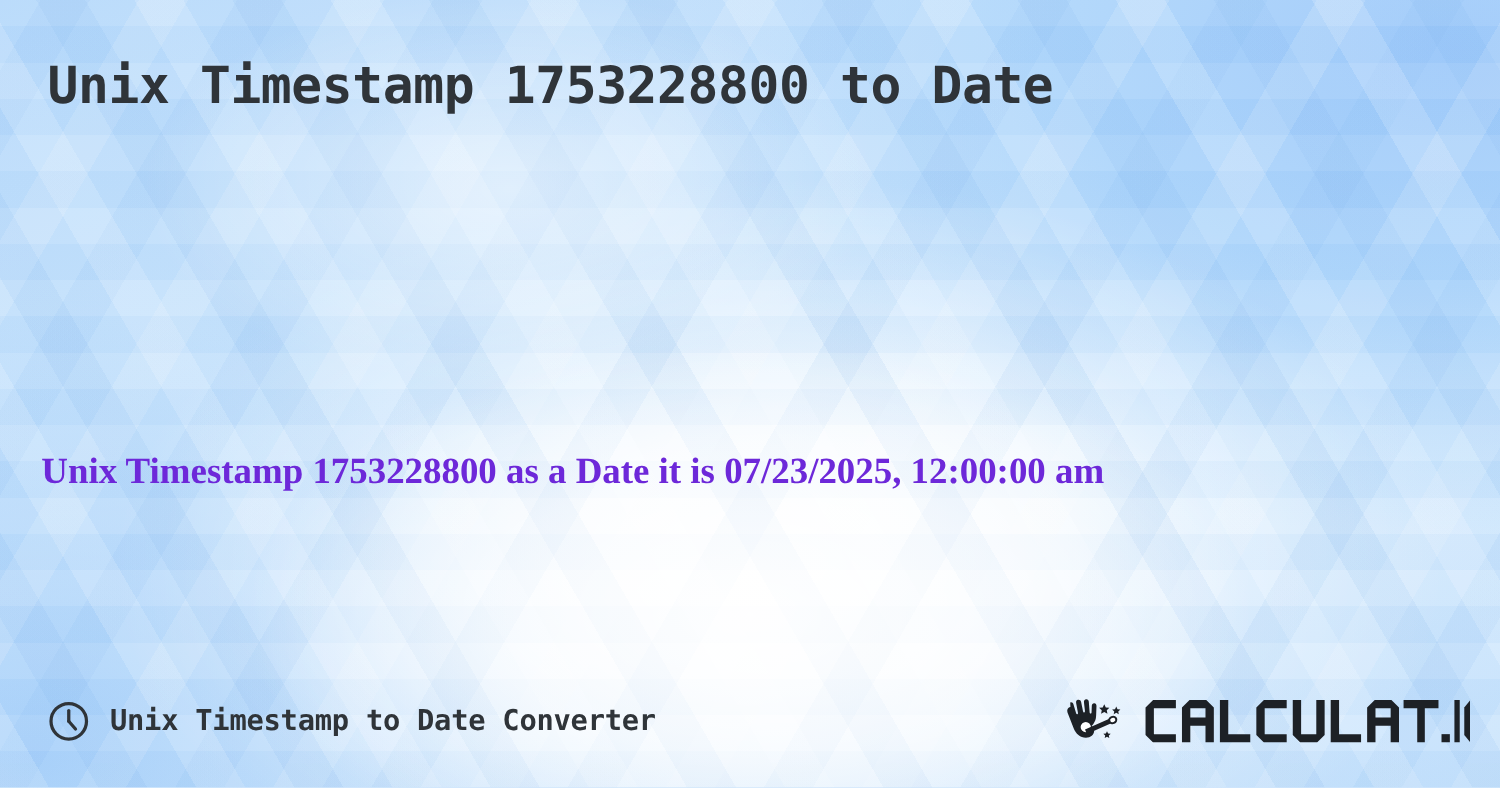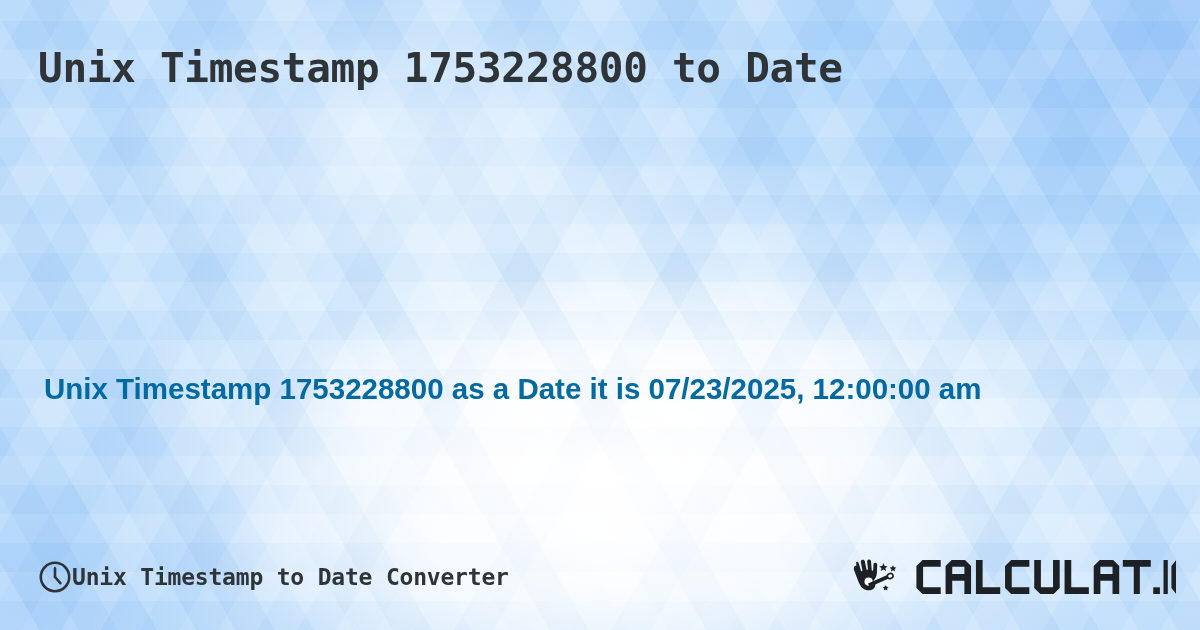--- a/index.html
+++ b/index.html
@@ -99,42 +99,43 @@
     font-weight: normal;
     line-height: 42px;
     color: #41474d;
   }
 
   .result-block {
     position: absolute;
     left: 33px;
     top: 355px;
     width: 1060px;
-    margin: 11px;
-    font-family: Liberation Sans, sans-serif;
+    margin: 0;
+    font-family: Liberation Serif, serif;
     font-size: 29.5px;
     font-weight: bold;
     line-height: 45px;
-    color: #0369a1;
+    color: #6d28d9;
   }
 
   
   .footer {
     position: absolute;
     left: 38px;
     right: 24px;
     bottom: 30px;
     height: 46px;
     display: flex;
     align-items: center;
     justify-content: space-between;
   }
   .footer-left {
     display: flex;
     align-items: center;
+    gap: 16px;
   }
   .clock-icon {
     width: 34px;
     height: 34px;
     flex: 0 0 34px;
     display: block;
   }
   .footer-label {
     font-family: "DejaVu Sans Mono", monospace;
     font-size: 23px;

